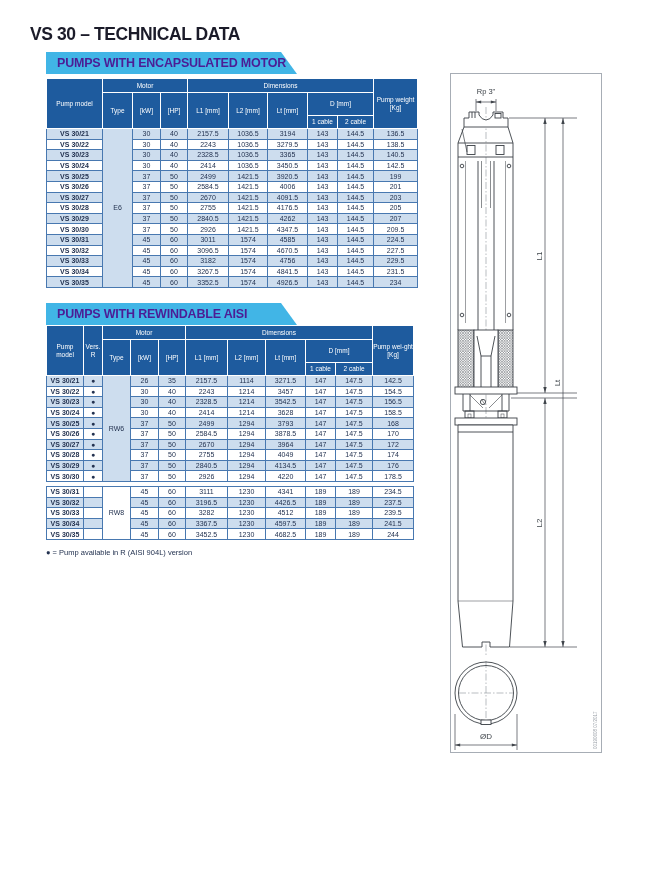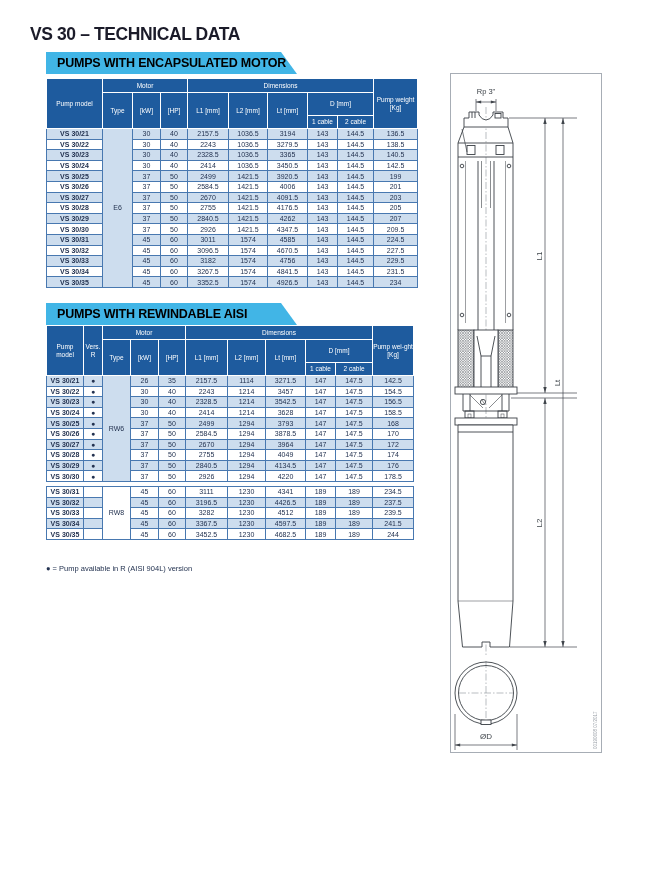--- a/index.html
+++ b/index.html
@@ -1,41 +1,41 @@
 <!DOCTYPE html>
 <html><head>
 <meta charset="utf-8">
 <style>
   html,body{margin:0;padding:0;background:#fff;}
   .page{position:relative;width:663px;height:878px;background:#ffffff;overflow:hidden;
         font-family:"Liberation Sans",sans-serif;color:#233250;}
   .doc-title{position:absolute;left:30px;top:24px;margin:0;font-size:17.5px;font-weight:bold;
              letter-spacing:-0.4px;color:#1b1b29;}
-  .banner{position:absolute;left:46px;width:240px;height:22px;background:#41b5e6;color:#000000;
+  .banner{position:absolute;left:46px;width:240px;height:22px;background:#41b5e6;color:#4c1d95;
           font-weight:bold;font-size:12.5px;line-height:22px;padding-left:11px;letter-spacing:-0.2px;
           clip-path:polygon(0 0,calc(100% - 16px) 0,100% 100%,0 100%);}
   #banner1{top:52px;}
   #banner2{top:303px;}
 
   table.tbl{border-collapse:collapse;table-layout:fixed;font-size:7px;color:#233250;}
   .tbl th,.tbl td{padding:0;text-align:center;vertical-align:middle;overflow:hidden;}
   .tbl td{border:1px solid #4878b0;height:9.6px;line-height:1;}
   .tbl thead th{background:#1e5b9e;color:#ffffff;font-weight:normal;font-size:6.5px;
                 border:1px solid #ffffff;line-height:1.15;}
   .tbl thead tr.h1 th{height:13px;}
   .tbl thead tr.h2 th{height:22px;}
   .tbl thead tr.h3 th{height:12px;}
   tr.shaded td{background:#cdddee;}
   td.model{font-weight:bold;}
   td.type-shaded{background:#cdddee !important;}
   td.type-plain{background:#ffffff !important;}
   #table1-wrap{position:absolute;left:46px;top:78px;}
   #table2-wrap{position:absolute;left:46px;top:325px;}
   #table2b{margin-top:4px;}
-  .footnote{margin-top:24px;font-size:7.5px;color:#233250;}
+  .footnote{margin-top:8px;font-size:7.5px;color:#233250;}
   .drawing{position:absolute;left:450px;top:73px;}
 </style>
 </head>
 <body>
 
 <div class="page">
 
   <h1 class="doc-title">VS 30 – TECHNICAL DATA</h1>
 
   <div class="banner" id="banner1">PUMPS WITH ENCAPSULATED MOTOR</div>

